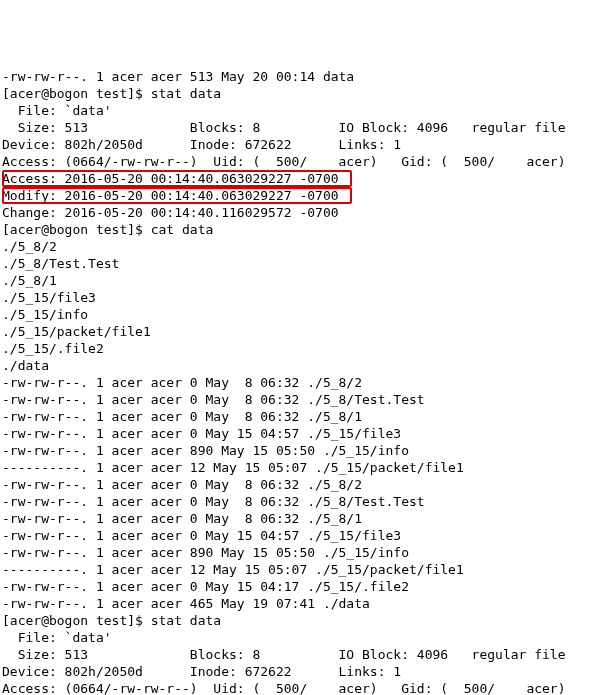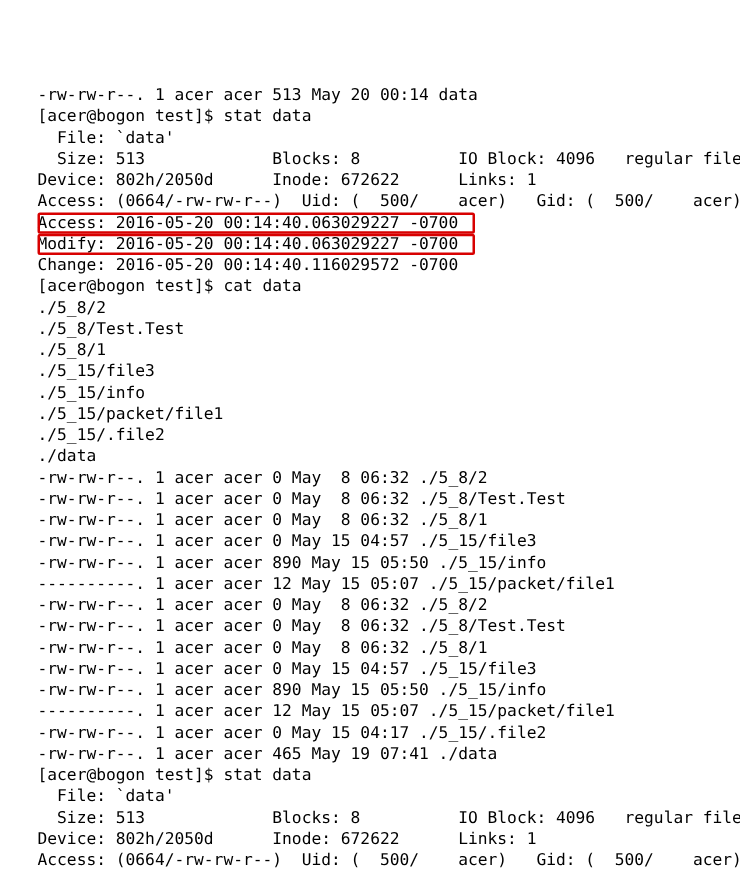--- a/index.html
+++ b/index.html
@@ -7,21 +7,21 @@
     background:#fff;
     font-family:"Menlo","Consolas","DejaVu Sans Mono",monospace;
     font-size:13px;
     line-height:17px;
     color:#000;
     width:592px;
     height:695px;
     overflow:hidden;
     white-space:pre;
   }
-  .line{display:block;position:relative;margin-left:28px;}
+  .line{display:block;position:relative;}
   .hl{position:absolute;border:2px solid #d80000;border-radius:2px;height:17px;box-sizing:border-box;pointer-events:none;}
   #term{padding:0 2px;}
 </style>
 </head>
 <body>
 
 
 
 <div id="term"><span class="line">-rw-rw-r--. 1 acer acer 513 May 20 00:14 data</span><span class="line">[acer@bogon test]$ stat data</span><span class="line">  File: `data'</span><span class="line">  Size: 513             Blocks: 8          IO Block: 4096   regular file</span><span class="line">Device: 802h/2050d      Inode: 672622      Links: 1</span><span class="line">Access: (0664/-rw-rw-r--)  Uid: (  500/    acer)   Gid: (  500/    acer)</span><span class="line">Access: 2016-05-20 00:14:40.063029227 -0700<span class="hl" style="left: 0px; width: 350px; top: 0px;"></span></span><span class="line">Modify: 2016-05-20 00:14:40.063029227 -0700<span class="hl" style="left: 0px; width: 350px; top: 0px;"></span></span><span class="line">Change: 2016-05-20 00:14:40.116029572 -0700</span><span class="line">[acer@bogon test]$ cat data</span><span class="line">./5_8/2</span><span class="line">./5_8/Test.Test</span><span class="line">./5_8/1</span><span class="line">./5_15/file3</span><span class="line">./5_15/info</span><span class="line">./5_15/packet/file1</span><span class="line">./5_15/.file2</span><span class="line">./data</span><span class="line">-rw-rw-r--. 1 acer acer 0 May  8 06:32 ./5_8/2</span><span class="line">-rw-rw-r--. 1 acer acer 0 May  8 06:32 ./5_8/Test.Test</span><span class="line">-rw-rw-r--. 1 acer acer 0 May  8 06:32 ./5_8/1</span><span class="line">-rw-rw-r--. 1 acer acer 0 May 15 04:57 ./5_15/file3</span><span class="line">-rw-rw-r--. 1 acer acer 890 May 15 05:50 ./5_15/info</span><span class="line">----------. 1 acer acer 12 May 15 05:07 ./5_15/packet/file1</span><span class="line">-rw-rw-r--. 1 acer acer 0 May  8 06:32 ./5_8/2</span><span class="line">-rw-rw-r--. 1 acer acer 0 May  8 06:32 ./5_8/Test.Test</span><span class="line">-rw-rw-r--. 1 acer acer 0 May  8 06:32 ./5_8/1</span><span class="line">-rw-rw-r--. 1 acer acer 0 May 15 04:57 ./5_15/file3</span><span class="line">-rw-rw-r--. 1 acer acer 890 May 15 05:50 ./5_15/info</span><span class="line">----------. 1 acer acer 12 May 15 05:07 ./5_15/packet/file1</span><span class="line">-rw-rw-r--. 1 acer acer 0 May 15 04:17 ./5_15/.file2</span><span class="line">-rw-rw-r--. 1 acer acer 465 May 19 07:41 ./data</span><span class="line">[acer@bogon test]$ stat data</span><span class="line">  File: `data'</span><span class="line">  Size: 513             Blocks: 8          IO Block: 4096   regular file</span><span class="line">Device: 802h/2050d      Inode: 672622      Links: 1</span><span class="line">Access: (0664/-rw-rw-r--)  Uid: (  500/    acer)   Gid: (  500/    acer)</span></div>
 

